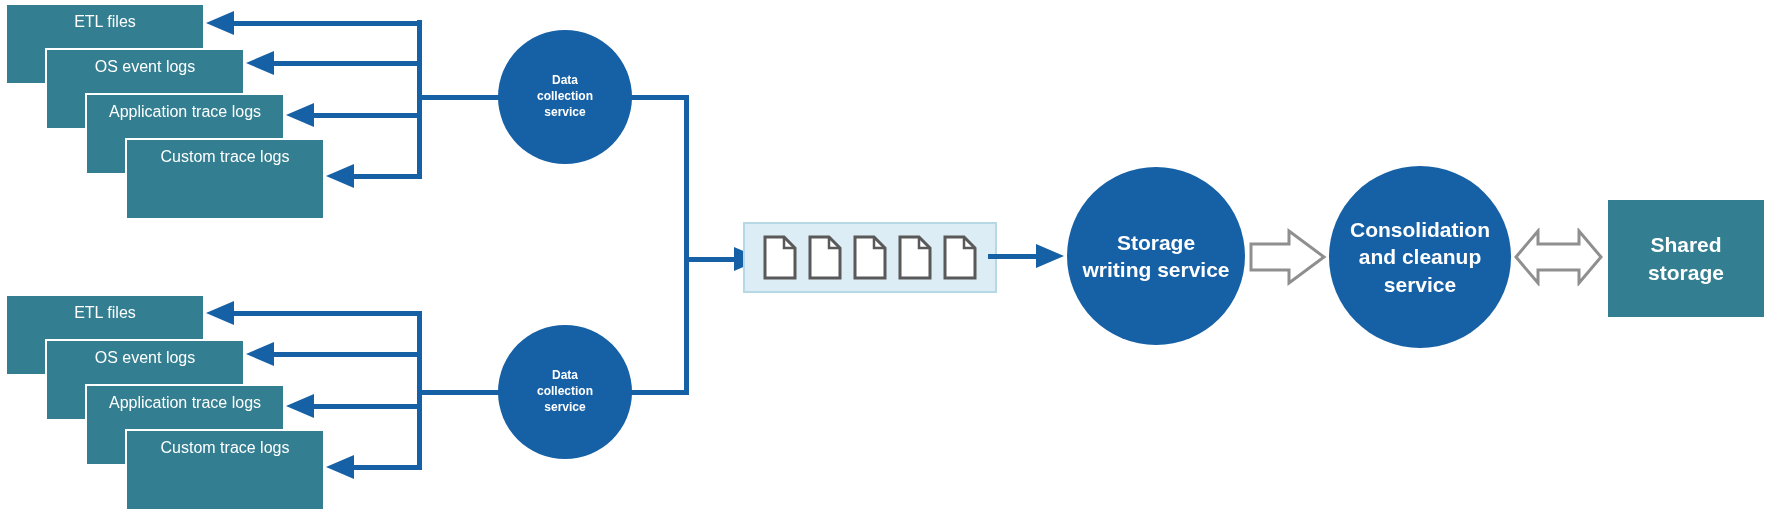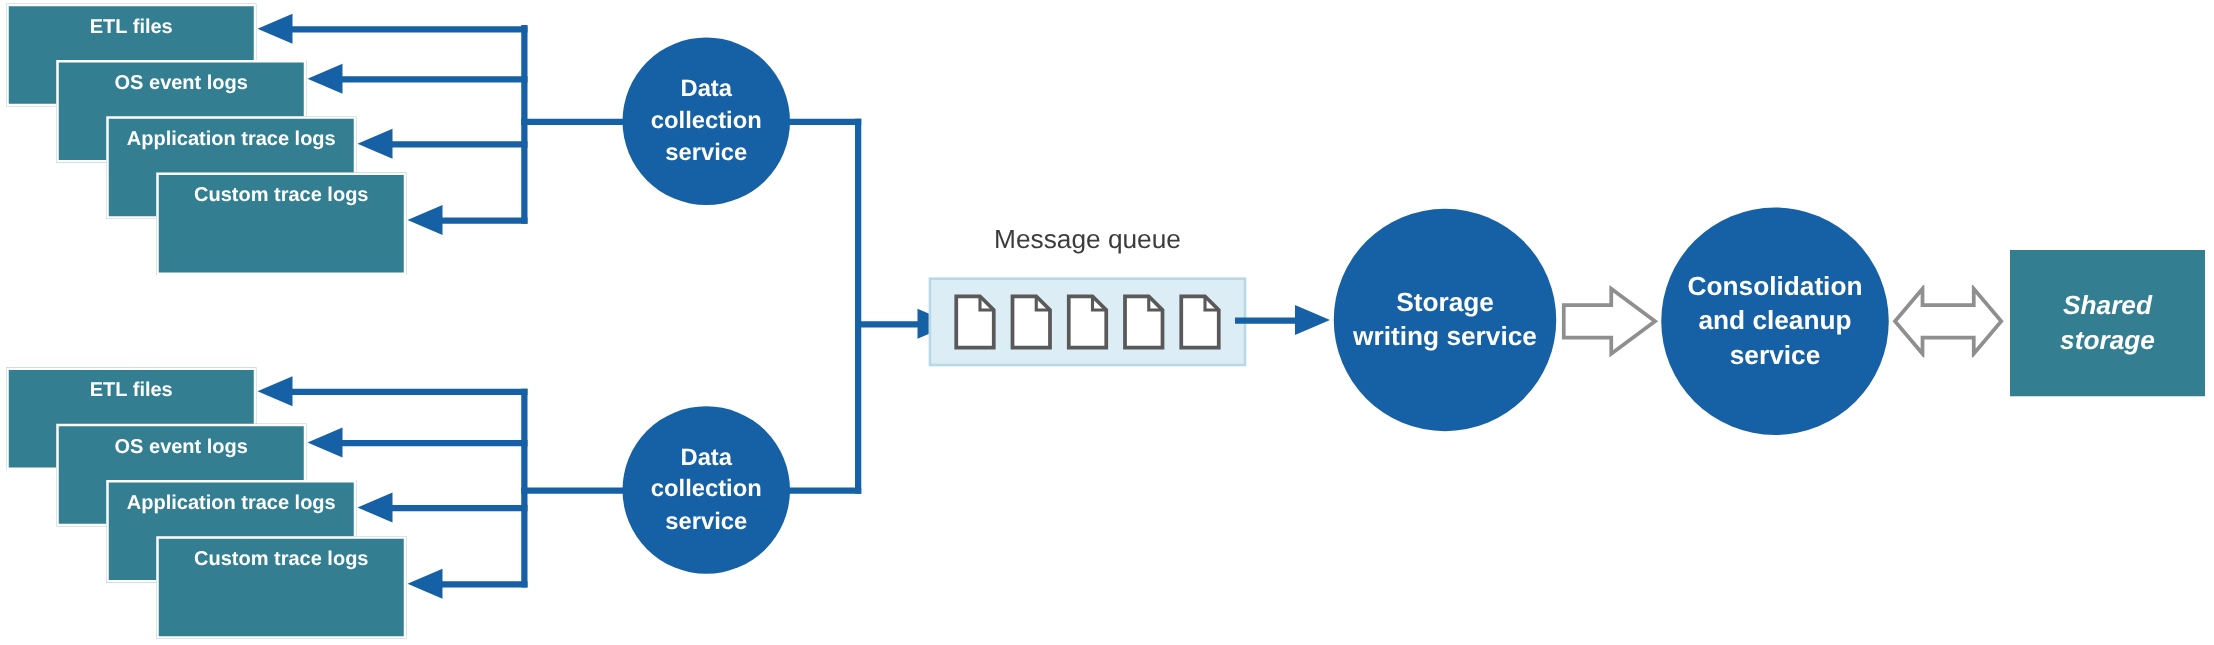--- a/index.html
+++ b/index.html
@@ -4,21 +4,21 @@
 <style>
   * { margin:0; padding:0; box-sizing:border-box; }
   html,body { background:#fff; }
   body { font-family:"Liberation Sans", sans-serif; }
   .canvas { position:relative; width:1771px; height:516px; background:#fff; overflow:hidden; }
 
   
   .logbox {
     position:absolute; width:200px; height:82px;
     background:var(--teal,#337F91); border:2px solid #fff;
-    color:#fff; font-size:16px; font-weight:700;
+    color:#fff; font-size:16px; font-weight:400;
     text-align:center; padding-top:8px;
   }
 
   
   .line { position:absolute; background:var(--blue,#1660A5); }
 
   
   .ah-left  { position:absolute; width:0; height:0;
               border-top:12px solid transparent; border-bottom:12px solid transparent;
               border-right:28px solid var(--blue,#1660A5); }
@@ -26,41 +26,41 @@
               border-top:12px solid transparent; border-bottom:12px solid transparent;
               border-left:28px solid var(--blue,#1660A5); }
 
   
   .circle {
     position:absolute; border-radius:50%;
     background:var(--blue,#1660A5); color:#fff; font-weight:600;
     display:flex; align-items:center; justify-content:center;
     text-align:center; white-space:pre-line;
   }
-  .circle.small { width:134px; height:134px; font-size:19px; line-height:1.32; }
+  .circle.small { width:134px; height:134px; font-size:12px; line-height:1.32; }
   .circle.large { font-size:21px; line-height:1.3; }
 
   
   .queue-label { position:absolute; left:723px; top:180px; width:294px;
                  text-align:center; font-size:21px; color:var(--label_text,#3C3C3C); }
   .queue-box { position:absolute; left:743px; top:222px; width:254px; height:71px;
                background:var(--queue_fill,#DCEDF5); border:2px solid var(--queue_border,#B7D9E5);
                display:flex; align-items:center; justify-content:center; gap:11px; }
   .doc-path { fill:#fff; stroke:var(--doc_border,#595959); stroke-width:3; stroke-linejoin:miter; }
   .doc-fold { fill:none; stroke:var(--doc_border,#595959); stroke-width:2.5; }
 
   
   .hollow { position:absolute; }
   .hollow-path { fill:#fff; stroke:var(--hollow_border,#8F8F8F); stroke-width:3; stroke-linejoin:miter; }
 
   
   .tealbox { position:absolute; left:1608px; top:200px; width:156px; height:117px;
              background:var(--teal,#337F91); color:#fff; font-size:21px; font-weight:600;
              display:flex; align-items:center; justify-content:center;
-             text-align:center; white-space:pre-line; line-height:1.3;font-style:italic; }
+             text-align:center; white-space:pre-line; line-height:1.3; }
 </style>
 </head>
 <body>
 
 <div class="canvas">
 
   <div>
     <div class="logbox" style="left:5px;top:3px;">ETL files</div>
     <div class="logbox" style="left:45px;top:48px;">OS event logs</div>
     <div class="logbox" style="left:85px;top:93px;">Application trace logs</div>
@@ -109,21 +109,20 @@
 service</div>
 
   <div>
     <div class="line" style="left:628px;top:95px;width:61px;height:5px;"></div>
     <div class="line" style="left:628px;top:390px;width:61px;height:5px;"></div>
     <div class="line" style="left:684px;top:95px;width:5px;height:300px;"></div>
     <div class="line" style="left:684px;top:257px;width:52px;height:5px;"></div>
     <div class="ah-right" style="left:734px;top:247px;"></div>
   </div>
 
-  <div class="queue-label">Message queue</div>
   <div class="queue-box">
     <svg width="34" height="45" viewBox="0 0 34 45">
         <path class="doc-path" d="M2 2 H21 L32 13 V43 H2 Z"></path>
         <path class="doc-fold" d="M21 2 V13 H32"></path>
       </svg>
     <svg width="34" height="45" viewBox="0 0 34 45">
         <path class="doc-path" d="M2 2 H21 L32 13 V43 H2 Z"></path>
         <path class="doc-fold" d="M21 2 V13 H32"></path>
       </svg>
     <svg width="34" height="45" viewBox="0 0 34 45">

